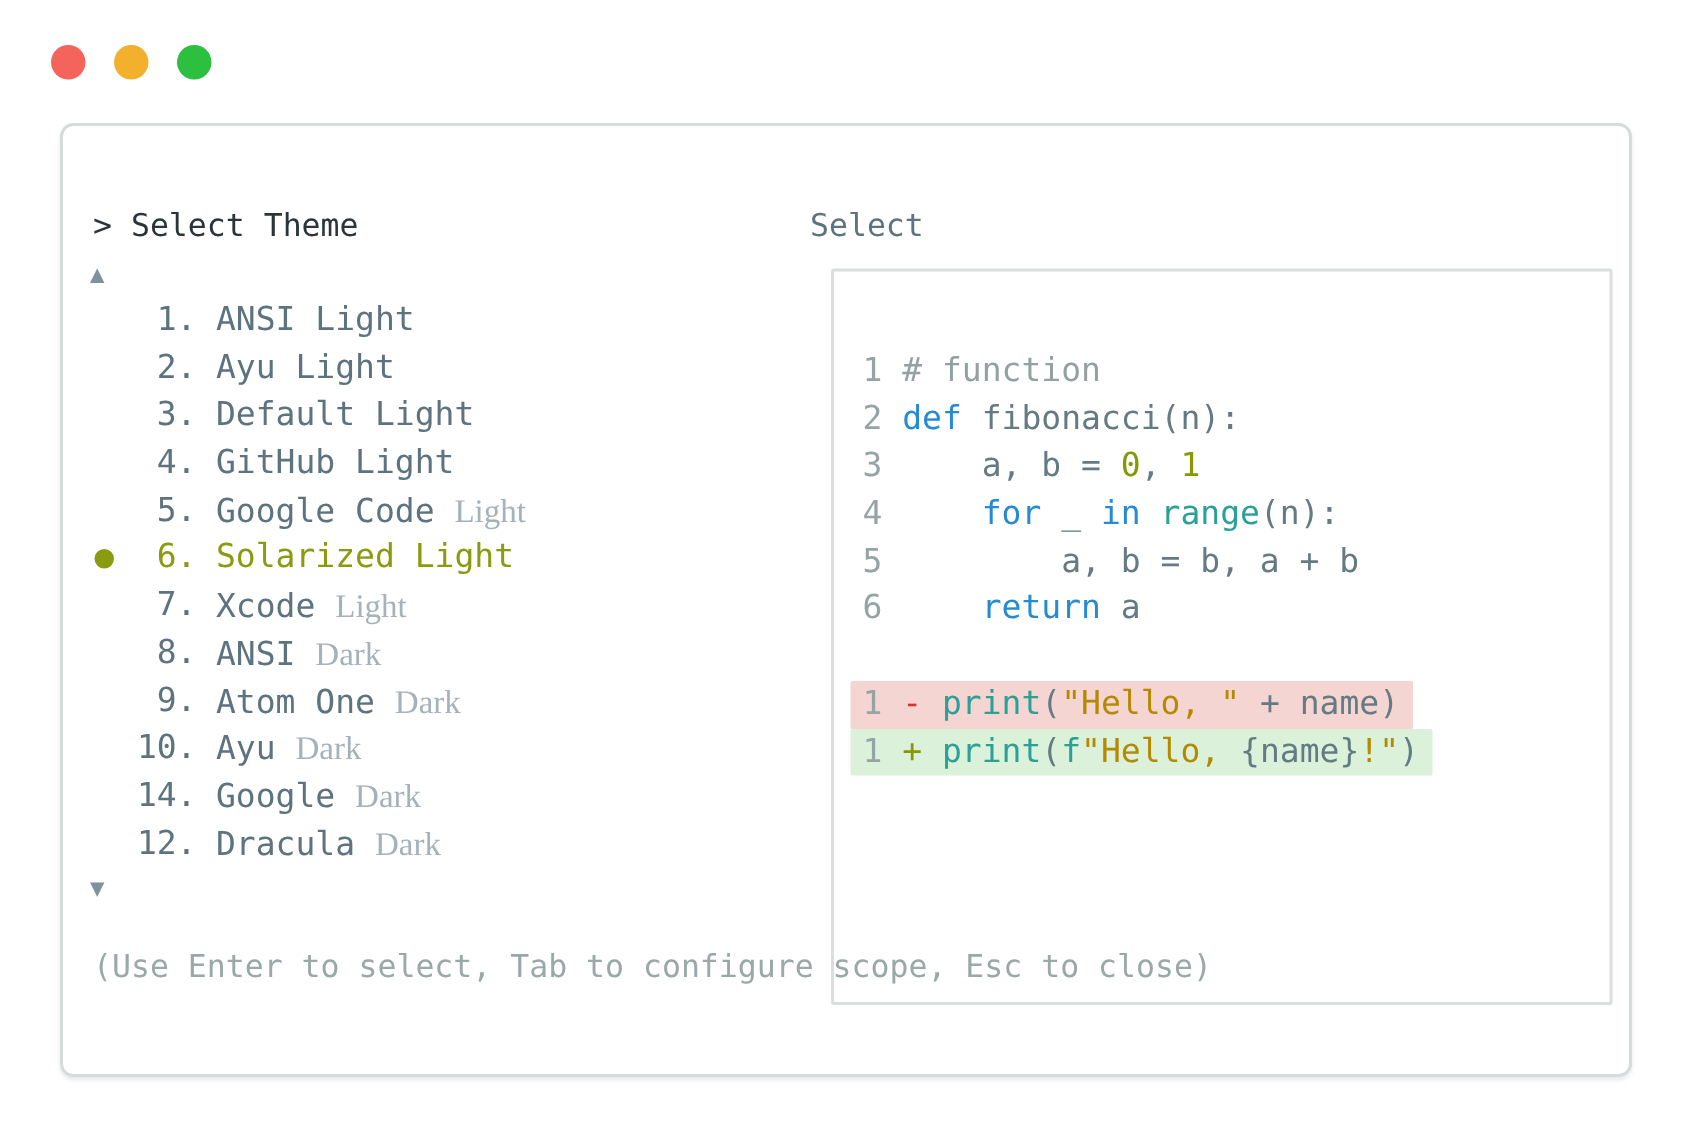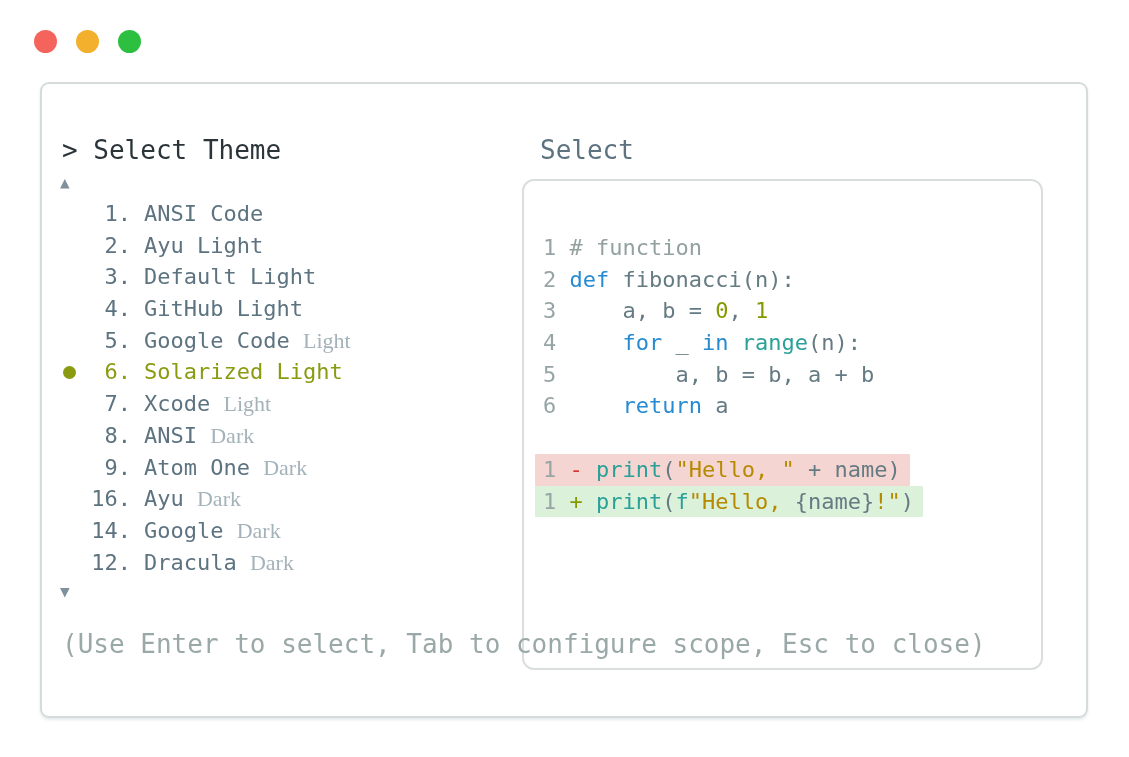--- a/index.html
+++ b/index.html
@@ -8,40 +8,40 @@
   
   .tl-row{position:absolute;left:34px;top:30px;display:flex;gap:19px;}
   .tl{width:23px;height:23px;border-radius:50%;display:inline-block;}
   .tl.red{background:var(--tl_red);}
   .tl.yellow{background:var(--tl_yellow);}
   .tl.green{background:var(--tl_green);}
   
   .palette{position:absolute;left:40px;top:82px;width:1048px;height:636px;box-sizing:border-box;
            background:#fff;border:2px solid var(--win_border);border-radius:9px;
            box-shadow:0 2px 3px rgba(165,178,178,.28);}
-  .mono22{font-size:26px;line-height:28px;white-space:pre;}
+  .mono22{font-size:21px;line-height:28px;white-space:pre;}
   .title{position:absolute;left:20px;top:52px;color:var(--title_text);}
   .preview-label{position:absolute;left:498px;top:52px;color:var(--slate);}
   .scroll-ic{position:absolute;left:18px;width:22px;height:16px;font-size:16px;line-height:16px;
              color:var(--arrow);}
   .scroll-up{top:91px;}
   .scroll-down{top:500px;}
   .theme-list{position:absolute;left:20px;top:114px;width:440px;}
   .trow{display:flex;height:31.7px;font-size:22px;line-height:31.7px;white-space:pre;}
   .bullet{position:relative;width:29px;flex:0 0 29px;}
   .dot{position:absolute;left:1px;top:9.5px;width:13px;height:13px;border-radius:50%;
        background:var(--accent);}
   .num{width:40px;flex:0 0 40px;text-align:right;margin-right:13px;color:var(--slate);}
   .seg-name{color:var(--slate);}
   .seg-dim{color:var(--dim);font-family:Liberation Serif, serif;}
   .trow.sel .num,.trow.sel .seg-selected{color:var(--accent);}
   .footer{position:absolute;left:20px;top:534px;color:var(--footer_text);margin-top:12px;}
   
-  .preview-box{position:absolute;left:480px;top:95px;width:521px;height:491px;box-sizing:border-box;
-               border:2px solid var(--pane_border);border-radius:12px;background:#fff;}
+  .preview-box{position:absolute;left:512px;top:95px;width:521px;height:491px;box-sizing:border-box;
+               border:2px solid var(--pane_border);border-radius:2px;background:#fff;}
   .code{position:absolute;left:19px;top:51px;font-size:22px;line-height:31.7px;white-space:pre;}
   .cl{height:31.7px;}
   .s-ln{color:var(--ln);}
   .s-comment{color:var(--comment);}
   .s-code{color:var(--code);}
   .s-kw{color:var(--kw);}
   .s-fn{color:var(--fn);}
   .s-str{color:var(--str);}
   .s-lit{color:var(--lit);}
   .s-minus{color:var(--minus);}
@@ -60,30 +60,30 @@
     <span class="tl yellow"></span>
     <span class="tl green"></span>
   </div>
 
   <div class="palette">
     <div class="title mono22">&gt; Select Theme</div>
     <div class="preview-label mono22">Select</div>
 
     <div class="scroll-ic scroll-up">▲</div>
     <div class="theme-list">
-        <div class="trow"><span class="bullet"></span><span class="num">1.</span><span class="tname"><span class="seg-name">ANSI Code</span></span></div>
+        <div class="trow"><span class="bullet"></span><span class="num">1.</span><span class="tname"><span class="seg-name">ANSI Light</span></span></div>
         <div class="trow"><span class="bullet"></span><span class="num">2.</span><span class="tname"><span class="seg-name">Ayu Light</span></span></div>
         <div class="trow"><span class="bullet"></span><span class="num">3.</span><span class="tname"><span class="seg-name">Default Light</span></span></div>
         <div class="trow"><span class="bullet"></span><span class="num">4.</span><span class="tname"><span class="seg-name">GitHub Light</span></span></div>
         <div class="trow"><span class="bullet"></span><span class="num">5.</span><span class="tname"><span class="seg-name">Google Code </span><span class="seg-dim">Light</span></span></div>
         <div class="trow sel"><span class="bullet"><span class="dot"></span></span><span class="num">6.</span><span class="tname"><span class="seg-selected">Solarized Light</span></span></div>
         <div class="trow"><span class="bullet"></span><span class="num">7.</span><span class="tname"><span class="seg-name">Xcode </span><span class="seg-dim">Light</span></span></div>
         <div class="trow"><span class="bullet"></span><span class="num">8.</span><span class="tname"><span class="seg-name">ANSI </span><span class="seg-dim">Dark</span></span></div>
         <div class="trow"><span class="bullet"></span><span class="num">9.</span><span class="tname"><span class="seg-name">Atom One </span><span class="seg-dim">Dark</span></span></div>
-        <div class="trow"><span class="bullet"></span><span class="num">16.</span><span class="tname"><span class="seg-name">Ayu </span><span class="seg-dim">Dark</span></span></div>
+        <div class="trow"><span class="bullet"></span><span class="num">10.</span><span class="tname"><span class="seg-name">Ayu </span><span class="seg-dim">Dark</span></span></div>
         <div class="trow"><span class="bullet"></span><span class="num">14.</span><span class="tname"><span class="seg-name">Google </span><span class="seg-dim">Dark</span></span></div>
         <div class="trow"><span class="bullet"></span><span class="num">12.</span><span class="tname"><span class="seg-name">Dracula </span><span class="seg-dim">Dark</span></span></div>
       </div>
     <div class="scroll-ic scroll-down">▼</div>
 
     <div class="preview-box">
       <div class="code"><div class="cl"><span class="s-ln">1 </span><span class="s-comment"># function</span></div><div class="cl"><span class="s-ln">2 </span><span class="s-kw">def </span><span class="s-code">fibonacci(n):</span></div><div class="cl"><span class="s-ln">3 </span><span class="s-code">    a, b = </span><span class="s-lit">0</span><span class="s-code">, </span><span class="s-lit">1</span></div><div class="cl"><span class="s-ln">4 </span><span class="s-code">    </span><span class="s-kw">for</span><span class="s-code"> _ </span><span class="s-kw">in</span><span class="s-code"> </span><span class="s-fn">range</span><span class="s-code">(n):</span></div><div class="cl"><span class="s-ln">5 </span><span class="s-code">        a, b = b, a + b</span></div><div class="cl"><span class="s-ln">6 </span><span class="s-code">    </span><span class="s-kw">return</span><span class="s-code"> a</span></div><div class="cl"></div><div class="cl"><span class="diffbg removed"><span class="s-ln">1 </span><span class="s-minus">- </span><span class="s-fn">print</span><span class="s-code">(</span><span class="s-str">"Hello, "</span><span class="s-code"> + name)</span></span></div><div class="cl"><span class="diffbg added"><span class="s-ln">1 </span><span class="s-plus">+ </span><span class="s-fn">print</span><span class="s-code">(</span><span class="s-fn">f</span><span class="s-str">"Hello, </span><span class="s-code">{name}</span><span class="s-str">!"</span><span class="s-code">)</span></span></div></div>
     </div>
 
     <div class="footer mono22">(Use Enter to select, Tab to configure scope, Esc to close)</div>

